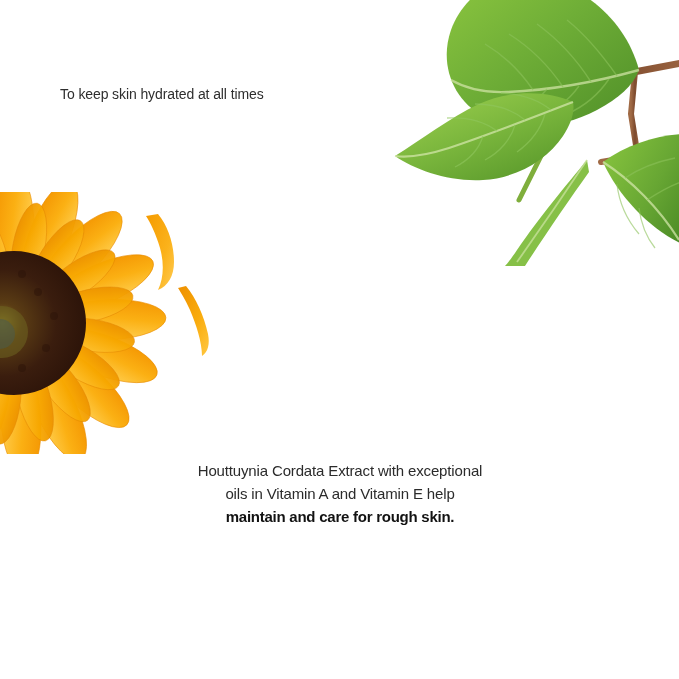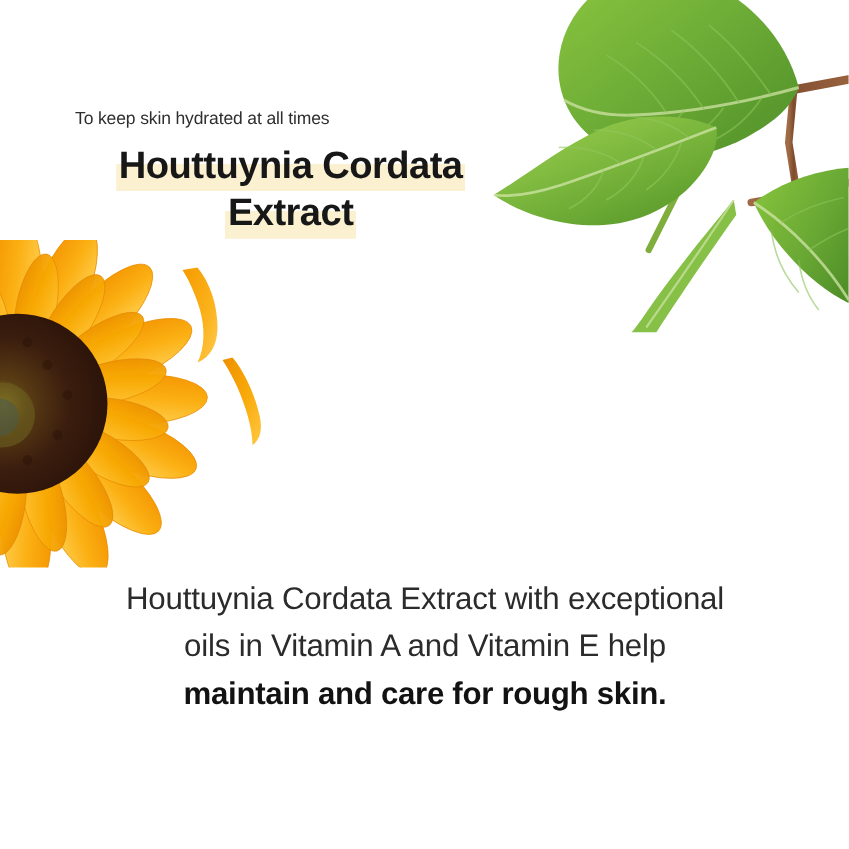--- a/index.html
+++ b/index.html
@@ -103,21 +103,21 @@
     margin-top: 10px;
     text-align: center;
   }
 
   
   #block-body {
     top: 460px;
     left: 100px;
     width: 480px;
     text-align: center;
-    font-size: 25px;
+    font-size: 15px;
     line-height: 1.52;
     color: #2b2b2b;
     letter-spacing: -0.15px;
   }
   #block-body .strong {
     font-weight: 700;
     color: #121212;
     letter-spacing: -0.25px;
   }
 
@@ -312,21 +312,20 @@
       </linearGradient>
     </defs>
     <path d="M20 4 C30 16 36 34 36 52 C36 66 30 76 20 80
              C26 68 26 52 22 38 C18 24 12 12 8 6 Z" fill="url(#fp1)"></path>
     <path d="M48 76 C58 88 66 106 70 124 C72 134 70 142 64 146
              C64 132 58 114 52 100 C47 89 42 81 40 78 Z" fill="url(#fp2)"></path>
   </svg>
 
   <div class="block" id="block-extract">
     <div class="kicker">To keep skin hydrated at all times</div>
-    <h2 class="headline"><span class="mark">Houttuynia Cordata Extract</span></h2>
   </div>
 
 
   <div class="block" id="block-body">
     <div>Houttuynia Cordata Extract with exceptional</div>
     <div>oils in Vitamin A and Vitamin E help</div>
     <div class="strong">maintain and care for rough skin.</div>
   </div>
 
 

